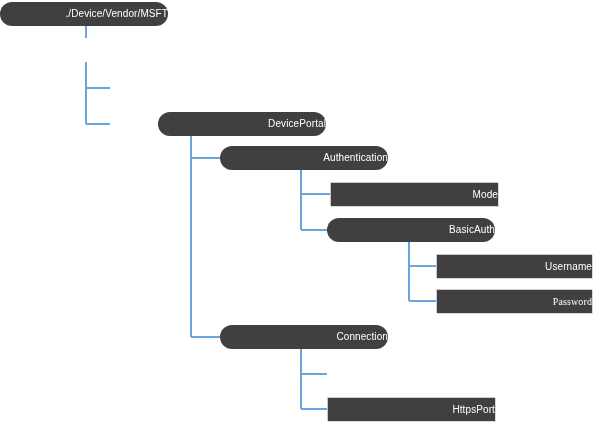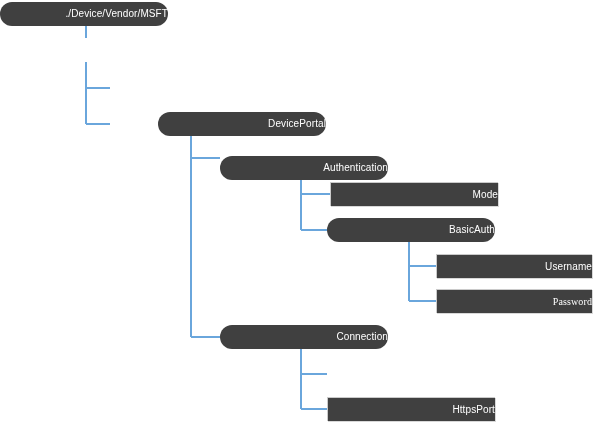--- a/index.html
+++ b/index.html
@@ -86,21 +86,21 @@
   <div class="node pill" style="left:0px; top:2px; width:168px; height:24px;">
     <span class="node-label">./Device/Vendor/MSFT</span>
   </div>
 
 
 
   <div class="node pill" style="left:110px; top:112px; width:168px; height:24px;margin-left:48px;">
     <span class="node-label">DevicePortal</span>
   </div>
 
-  <div class="node pill" style="left:220px; top:156px; width:168px; height:24px;">
+  <div class="node pill" style="left:220px; top:146px; width:168px; height:24px;">
     <span class="node-label">Authentication</span>
   </div>
 
   <div class="node rect" style="left:330px; top:182px; width:168px; height:24px;">
     <span class="node-label">Mode</span>
   </div>
 
   <div class="node pill" style="left:327px; top:218px; width:168px; height:24px;">
     <span class="node-label">BasicAuth</span>
   </div>

